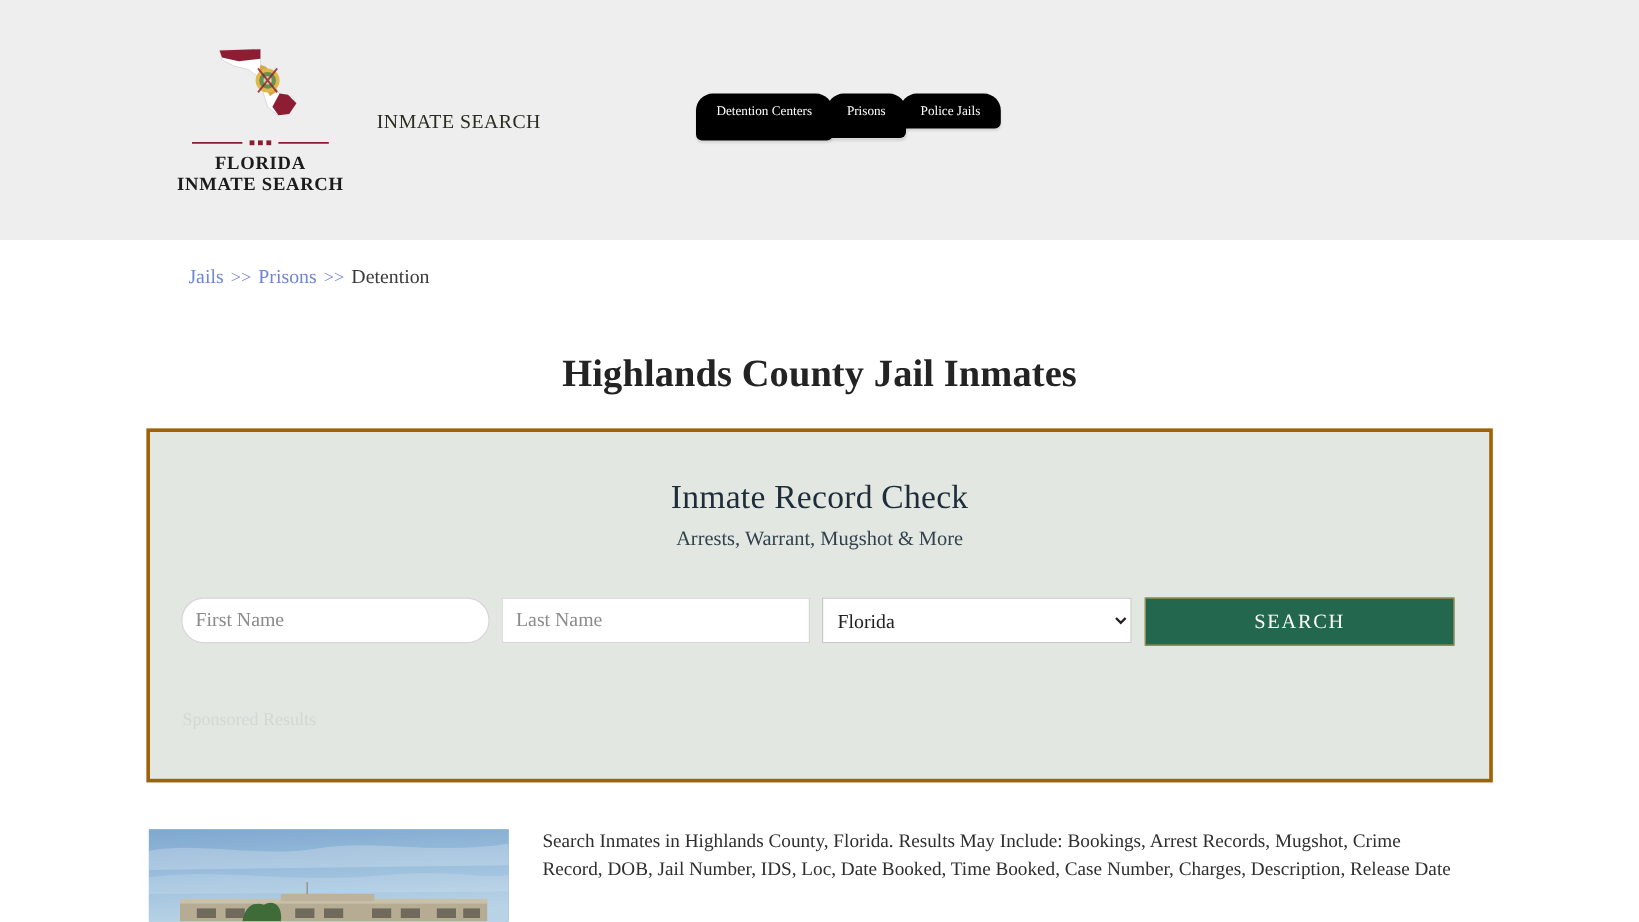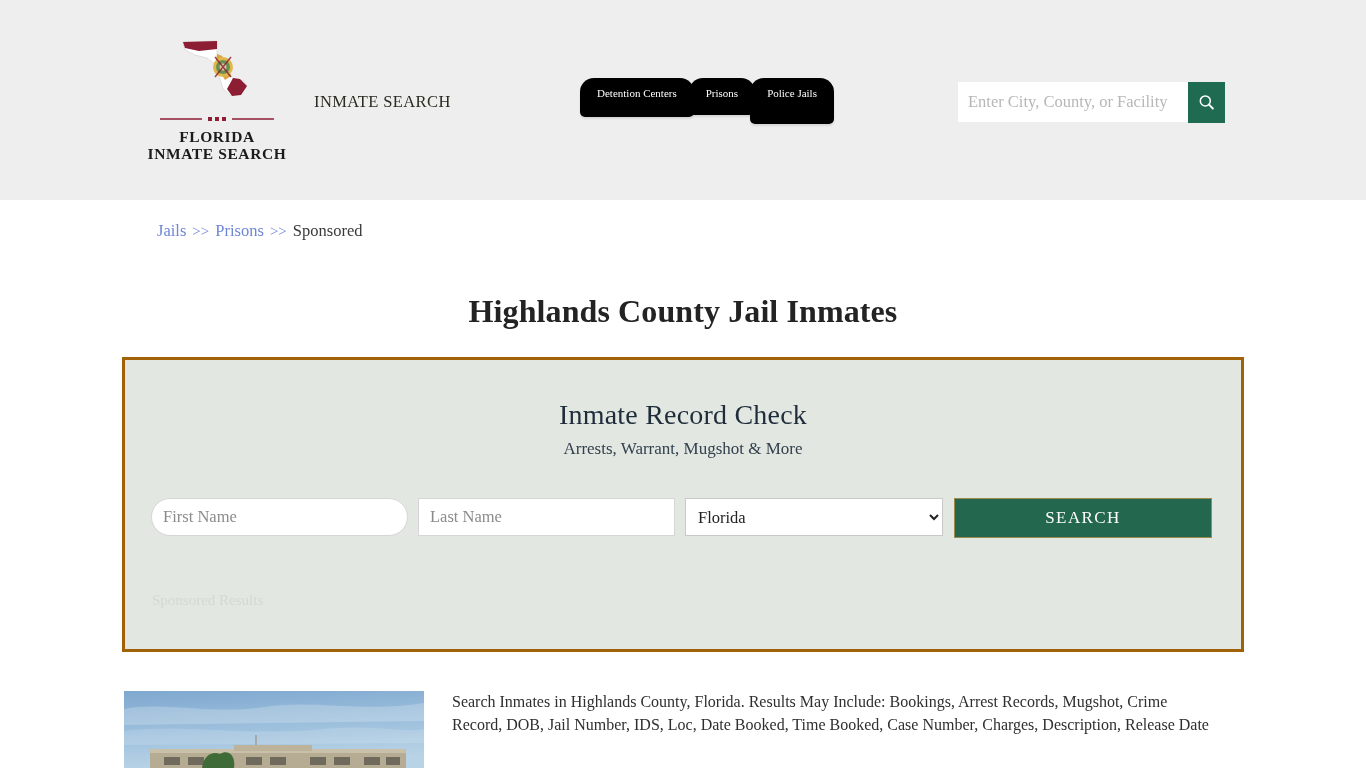--- a/index.html
+++ b/index.html
@@ -81,21 +81,21 @@
     padding: 10px 17px 13px 17px;
     margin-right: -5px;
     line-height: 1;
     white-space: nowrap;
     box-shadow: 0 2px 2px rgba(0,0,0,0.10);
     cursor: pointer;
     position: relative;
   }
   .nav-tab:nth-child(1) { z-index: 3; padding-bottom: 18px; }
   .nav-tab:nth-child(2) { z-index: 2; padding-bottom: 16px; }
-  .nav-tab:nth-child(3) { z-index: 1; padding-bottom: 25px; }
+  .nav-tab:nth-child(3) { z-index: 1; padding-bottom: 8px; }
 
   .header-search {
     position: absolute;
     left: 958px;
     top: 82px;
     display: flex;
     align-items: stretch;
     height: 40px;
   }
   .header-search-input {
@@ -295,33 +295,24 @@
   </div>
 
   <div class="header-tagline">INMATE SEARCH</div>
 
   <div class="nav-tabs">
     <div class="nav-tab">Detention Centers</div>
     <div class="nav-tab">Prisons</div>
     <div class="nav-tab">Police Jails</div>
   </div>
 
-  <div class="header-search">
-    <input class="header-search-input" type="text" placeholder="Enter City, County, or Facility" style="">
-    <button class="header-search-btn">
-      <svg width="19" height="19" viewBox="0 0 24 24" fill="none">
-        <circle cx="10.5" cy="10" r="6.3" stroke="#ffffff" stroke-width="1.9"></circle>
-        <line x1="15.2" y1="14.6" x2="20" y2="19.6" stroke="#ffffff" stroke-width="2.4" stroke-linecap="round"></line>
-      </svg>
-    </button>
-  </div>
 </div>
 
 <div class="breadcrumb">
-  <a href="#">Jails</a><span class="sep">&gt;&gt;</span><a href="#">Prisons</a><span class="sep">&gt;&gt;</span><span class="current">Sponsored</span>
+  <a href="#">Jails</a><span class="sep">&gt;&gt;</span><a href="#">Prisons</a><span class="sep">&gt;&gt;</span><span class="current">Detention</span>
 </div>
 
 <h1 class="page-title">Highlands County Jail Inmates</h1>
 
 <div class="record-panel">
   <div class="record-title">Inmate Record Check</div>
   <div class="record-sub">Arrests, Warrant, Mugshot &amp; More</div>
 
   <div class="record-form">
     <input class="fld fld-first" type="text" placeholder="First Name" style="">

